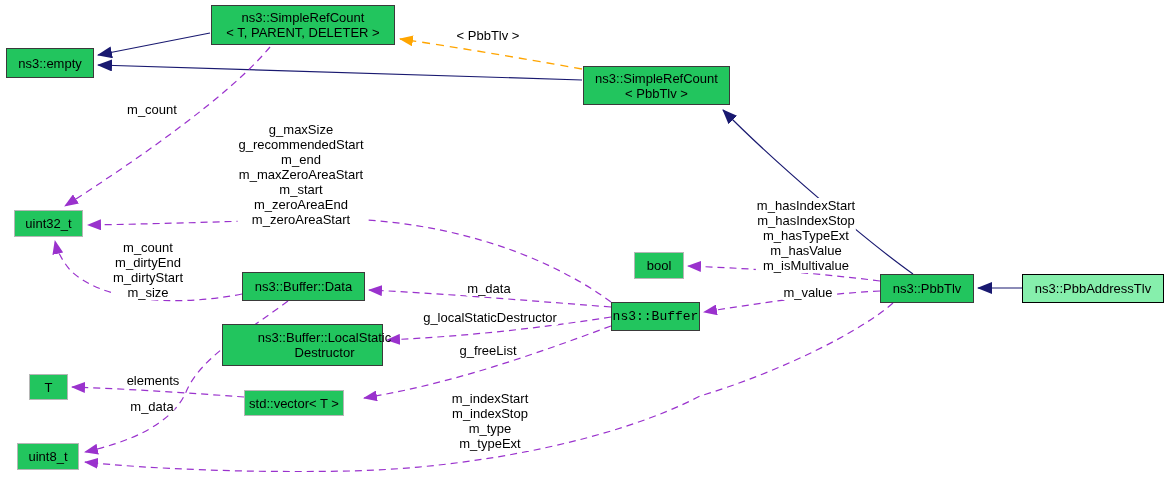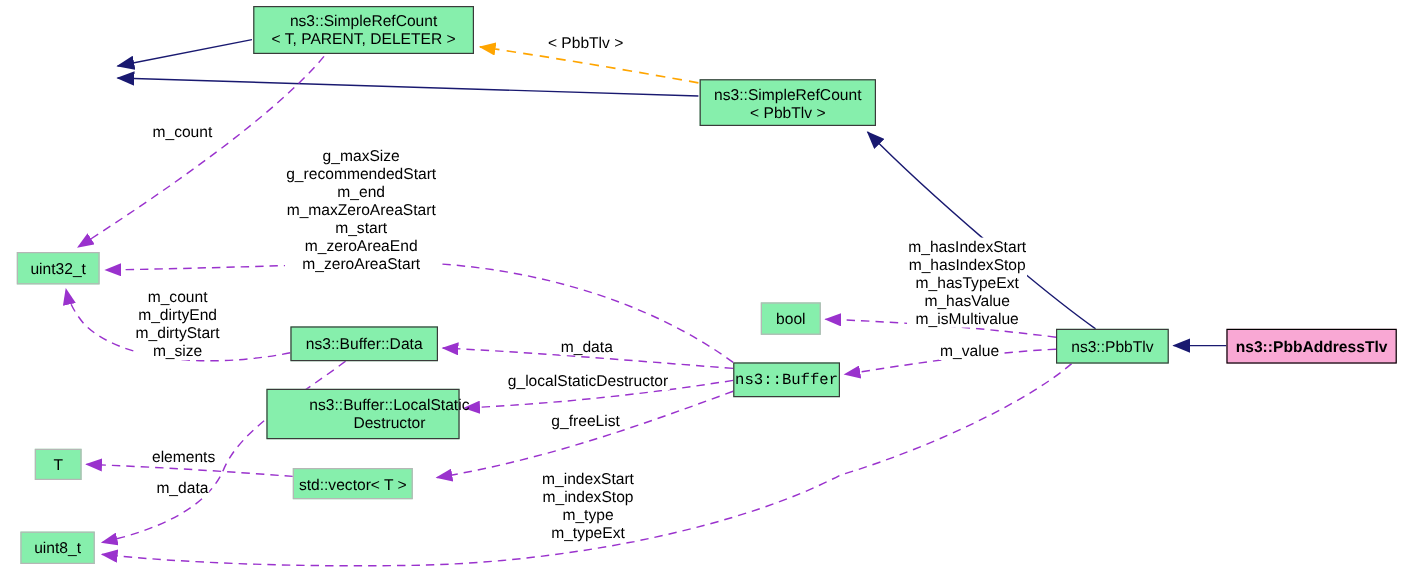--- a/index.html
+++ b/index.html
@@ -9,26 +9,26 @@
     background:#ffffff;
     font-family:"Liberation Sans", sans-serif;
     overflow:hidden;
   }
   #edges{position:absolute;left:0;top:0;width:1168px;height:480px;}
   .node{
     position:absolute;
     display:flex;align-items:center;justify-content:center;
     text-align:center;white-space:pre-line;
     font-size:13px;line-height:15px;color:#000;
-    background:#86efac;border:1px solid #3a3a3a;
+    background:#22c55e;border:1px solid #3a3a3a;
     box-sizing:border-box;
     cursor:pointer;
   }
   .node.external{border-color:#b6b6b6;cursor:default;}
-  .node.current{background:#f9a8d4;border-color:#000;font-weight:bold;}
+  .node.current{background:#86efac;border-color:#000;}
   .edge-label{
     position:absolute;transform:translateX(-50%);
     text-align:center;white-space:pre-line;
     font-size:13px;line-height:15px;color:#000;
     background:#ffffff;padding:0 1px;
   }
   path.edge{fill:none;}
   path.inherit{stroke:#191970;stroke-width:1.2;}
   path.usage{stroke:#9a32cd;stroke-width:1.2;stroke-dasharray:7 5;}
   path.template{stroke:#ffa500;stroke-width:1.4;stroke-dasharray:8 6;}
@@ -67,20 +67,21 @@
     <path class="edge usage" d="M244,397 C190,393 130,389 72,387" marker-end="url(#arr-purple)"></path>
     <path class="edge usage" d="M288,301 C245,333 200,358 186,392 C172,424 130,442 85,452" marker-end="url(#arr-purple)"></path>
     <path class="edge usage" d="M893,303 C860,332 780,372 700,396 C620,438 480,468 350,471 C250,473 150,469 85,462" marker-end="url(#arr-purple)"></path>
     <path class="edge usage" d="M880,281 C810,272 740,268 688,266" marker-end="url(#arr-purple)"></path>
     <path class="edge usage" d="M880,291 C820,294 760,303 704,312" marker-end="url(#arr-purple)"></path>
   </svg>
 
   <div class="node" style="left:211px;top:5px;width:184px;height:40px;">ns3::SimpleRefCount
 &lt; T, PARENT, DELETER &gt;</div>
 
+  <div class="node" style="left:6px;top:48px;width:88px;height:30px;">ns3::empty</div>
 
   <div class="node" style="left:583px;top:66px;width:147px;height:39px;">ns3::SimpleRefCount
 &lt; PbbTlv &gt;</div>
 
   <div class="node external" style="left:14px;top:210px;width:69px;height:27px;">uint32_t</div>
 
   <div class="node" style="left:242px;top:272px;width:123px;height:29px;">ns3::Buffer::Data</div>
 
   <div class="node" style="left:222px;top:324px;width:161px;height:42px;padding-left:44px;">ns3::Buffer::LocalStatic
 Destructor</div>

